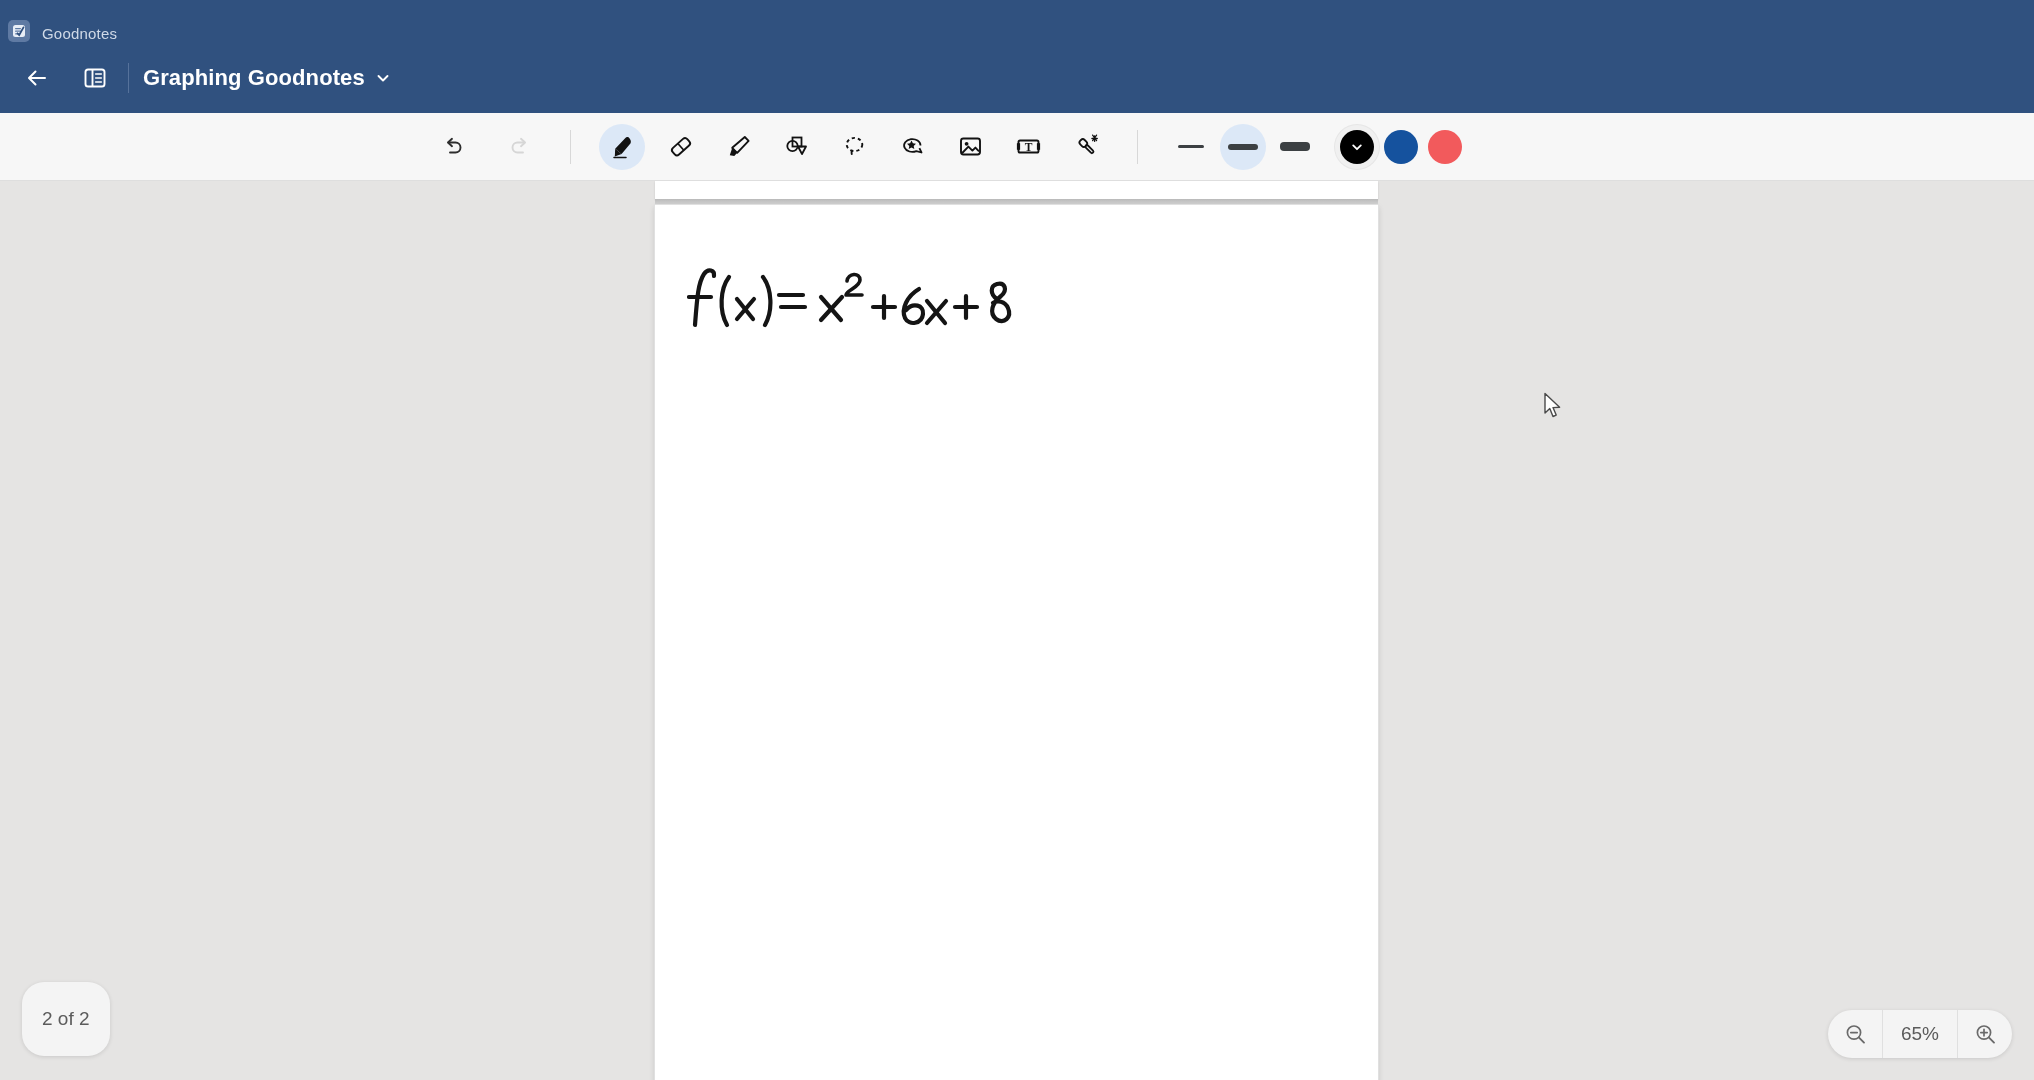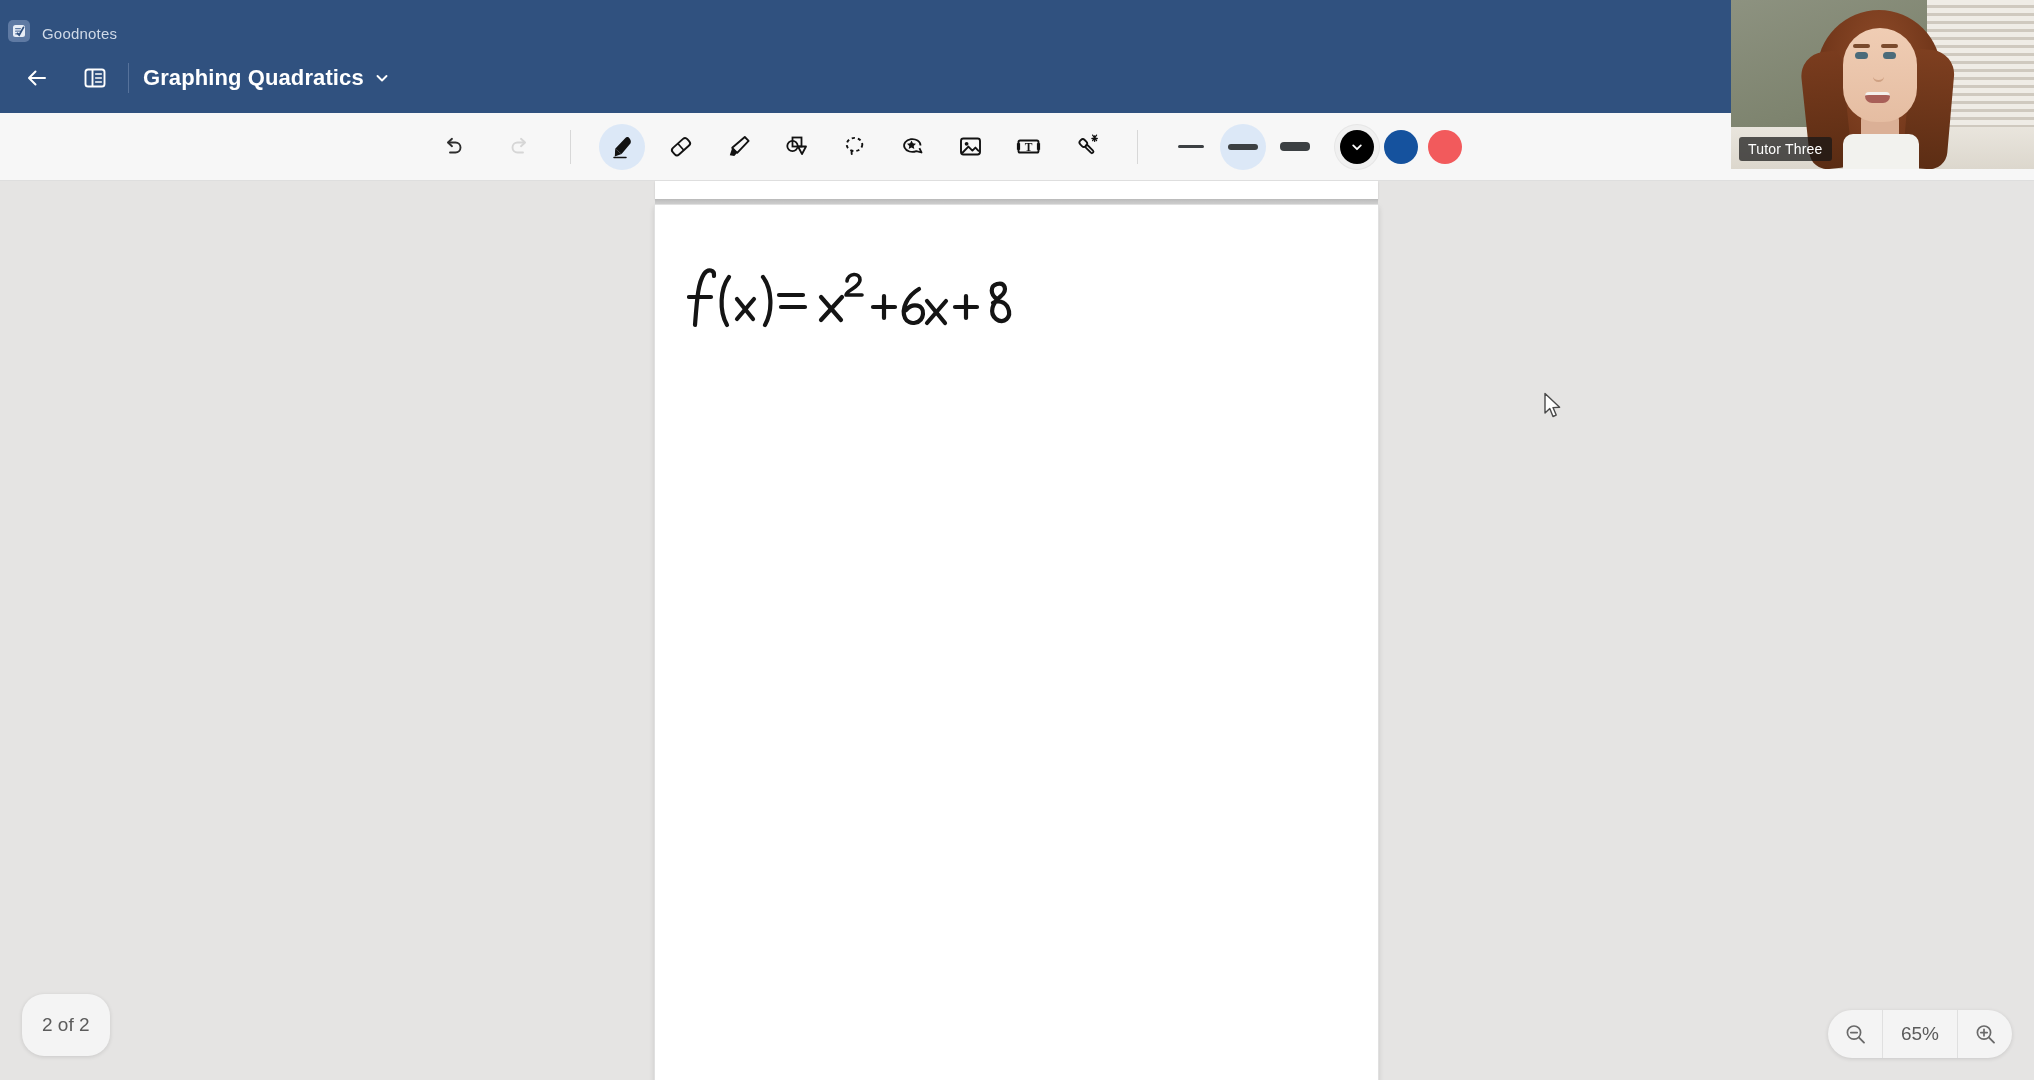--- a/index.html
+++ b/index.html
@@ -98,21 +98,21 @@
     position: absolute; left: 32px; top: 58px;
     font-family: "DejaVu Serif", serif;
     font-size: 38px; color: #141414;
   }
   .ink-equation svg { display: block; }
 
   
   .page-indicator {
     position: absolute; left: 22px; bottom: 24px;
     background: #f4f4f4; color: #5b5b5b; font-size: 19px;
-    padding: 20px 20px; border-radius: 22px;
+    padding: 26px 20px; border-radius: 22px;
     box-shadow: 0 1px 4px rgba(0,0,0,.12);
     cursor: pointer;
   }
 
   
   .zoom-controls {
     position: absolute; right: 22px; bottom: 22px;
     height: 48px; background: #f4f4f4; border-radius: 24px;
     display: flex; align-items: center;
     box-shadow: 0 1px 4px rgba(0,0,0,.12);
@@ -240,21 +240,21 @@
       <svg width="26" height="26" viewBox="0 0 26 26">
         <rect x="3.5" y="4.5" width="19" height="17" rx="2.6" stroke="#ffffff" stroke-width="1.9" fill="none"></rect>
         <line x1="10.5" y1="4.5" x2="10.5" y2="21.5" stroke="#ffffff" stroke-width="1.9"></line>
         <line x1="13.7" y1="9" x2="19.3" y2="9" stroke="#ffffff" stroke-width="1.6" stroke-linecap="round"></line>
         <line x1="13.7" y1="13" x2="19.3" y2="13" stroke="#ffffff" stroke-width="1.6" stroke-linecap="round"></line>
         <line x1="13.7" y1="17" x2="19.3" y2="17" stroke="#ffffff" stroke-width="1.6" stroke-linecap="round"></line>
       </svg>
     </div>
     <div class="nav-sep"></div>
     <div class="doc-title">
-      <span>Graphing Quadratics</span>
+      <span>Graphing Goodnotes</span>
       <svg width="16" height="16" viewBox="0 0 16 16">
         <path d="M3.5 6 L8 10.5 L12.5 6" stroke="#ffffff" stroke-width="1.9" fill="none" stroke-linecap="round" stroke-linejoin="round"></path>
       </svg>
     </div>
   </div>
 
   <div class="toolbar">
 
     <div class="tb-group undo-group">
       <div class="tb-btn">
@@ -435,39 +435,20 @@
         <svg width="23" height="23" viewBox="0 0 23 23">
           <circle cx="10" cy="9.6" r="6.6" stroke="#6a6a6a" stroke-width="1.7" fill="none"></circle>
           <line x1="14.8" y1="14.4" x2="20" y2="19.6" stroke="#6a6a6a" stroke-width="1.9" stroke-linecap="round"></line>
           <line x1="6.8" y1="9.6" x2="13.2" y2="9.6" stroke="#6a6a6a" stroke-width="1.7" stroke-linecap="round"></line>
           <line x1="10" y1="6.4" x2="10" y2="12.8" stroke="#6a6a6a" stroke-width="1.7" stroke-linecap="round"></line>
         </svg>
       </div>
     </div>
   </div>
 
-  <div class="webcam">
-    <div class="wc-wall"></div>
-    <div class="wc-blind"></div>
-    <div class="wc-desk"></div>
-    <div class="wc-body"></div>
-    <div class="wc-hair"></div>
-    <div class="wc-hair-l"></div>
-    <div class="wc-hair-r"></div>
-    <div class="wc-neck"></div>
-    <div class="wc-shirt"></div>
-    <div class="wc-face"></div>
-    <div class="wc-brow l"></div>
-    <div class="wc-brow r"></div>
-    <div class="wc-eye l"></div>
-    <div class="wc-eye r"></div>
-    <div class="wc-nose"></div>
-    <div class="wc-mouth"></div>
-    <div class="wc-label">Tutor Three</div>
-  </div>
 
   <div class="cursor">
     <svg width="20" height="28" viewBox="0 0 20 28">
       <path d="M2 1.5 L2 21 L6.8 16.6 L10 24.5 L13.2 23.1 L10 15.6 L16.6 15.2 Z" fill="#ffffff" stroke="#4a4a4a" stroke-width="1.4" stroke-linejoin="round"></path>
     </svg>
   </div>
 
 </div>
 
 </body></html>

